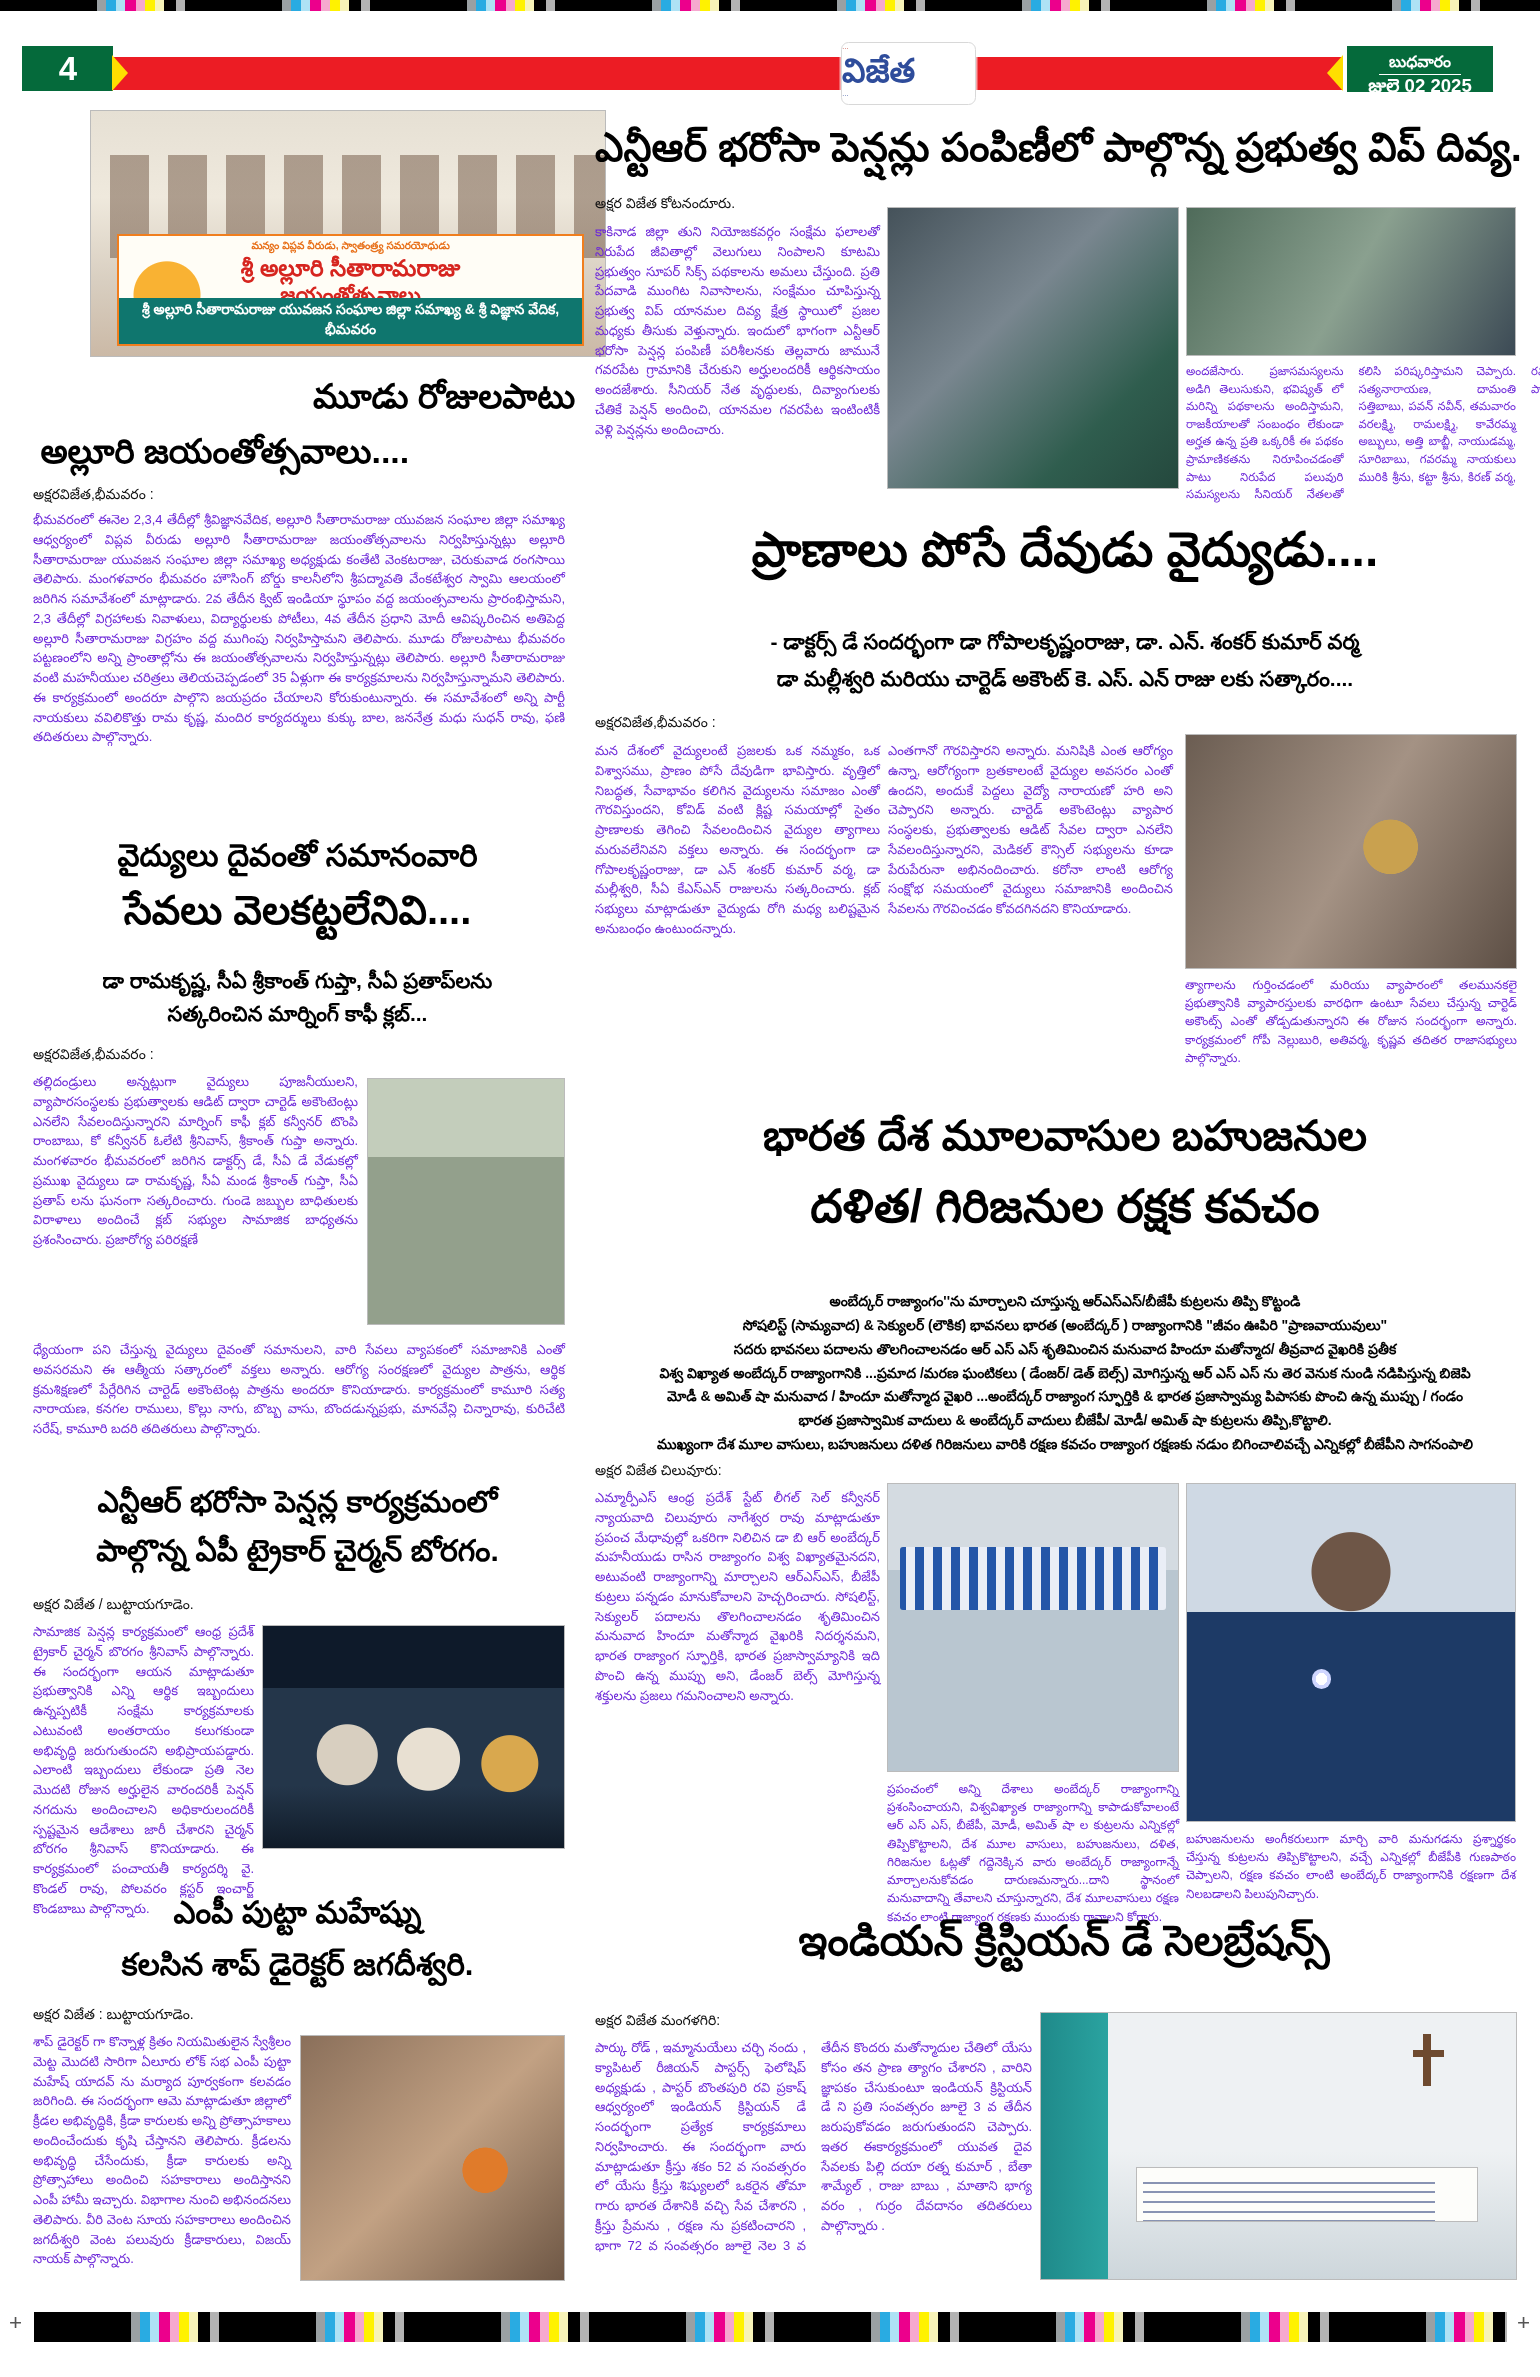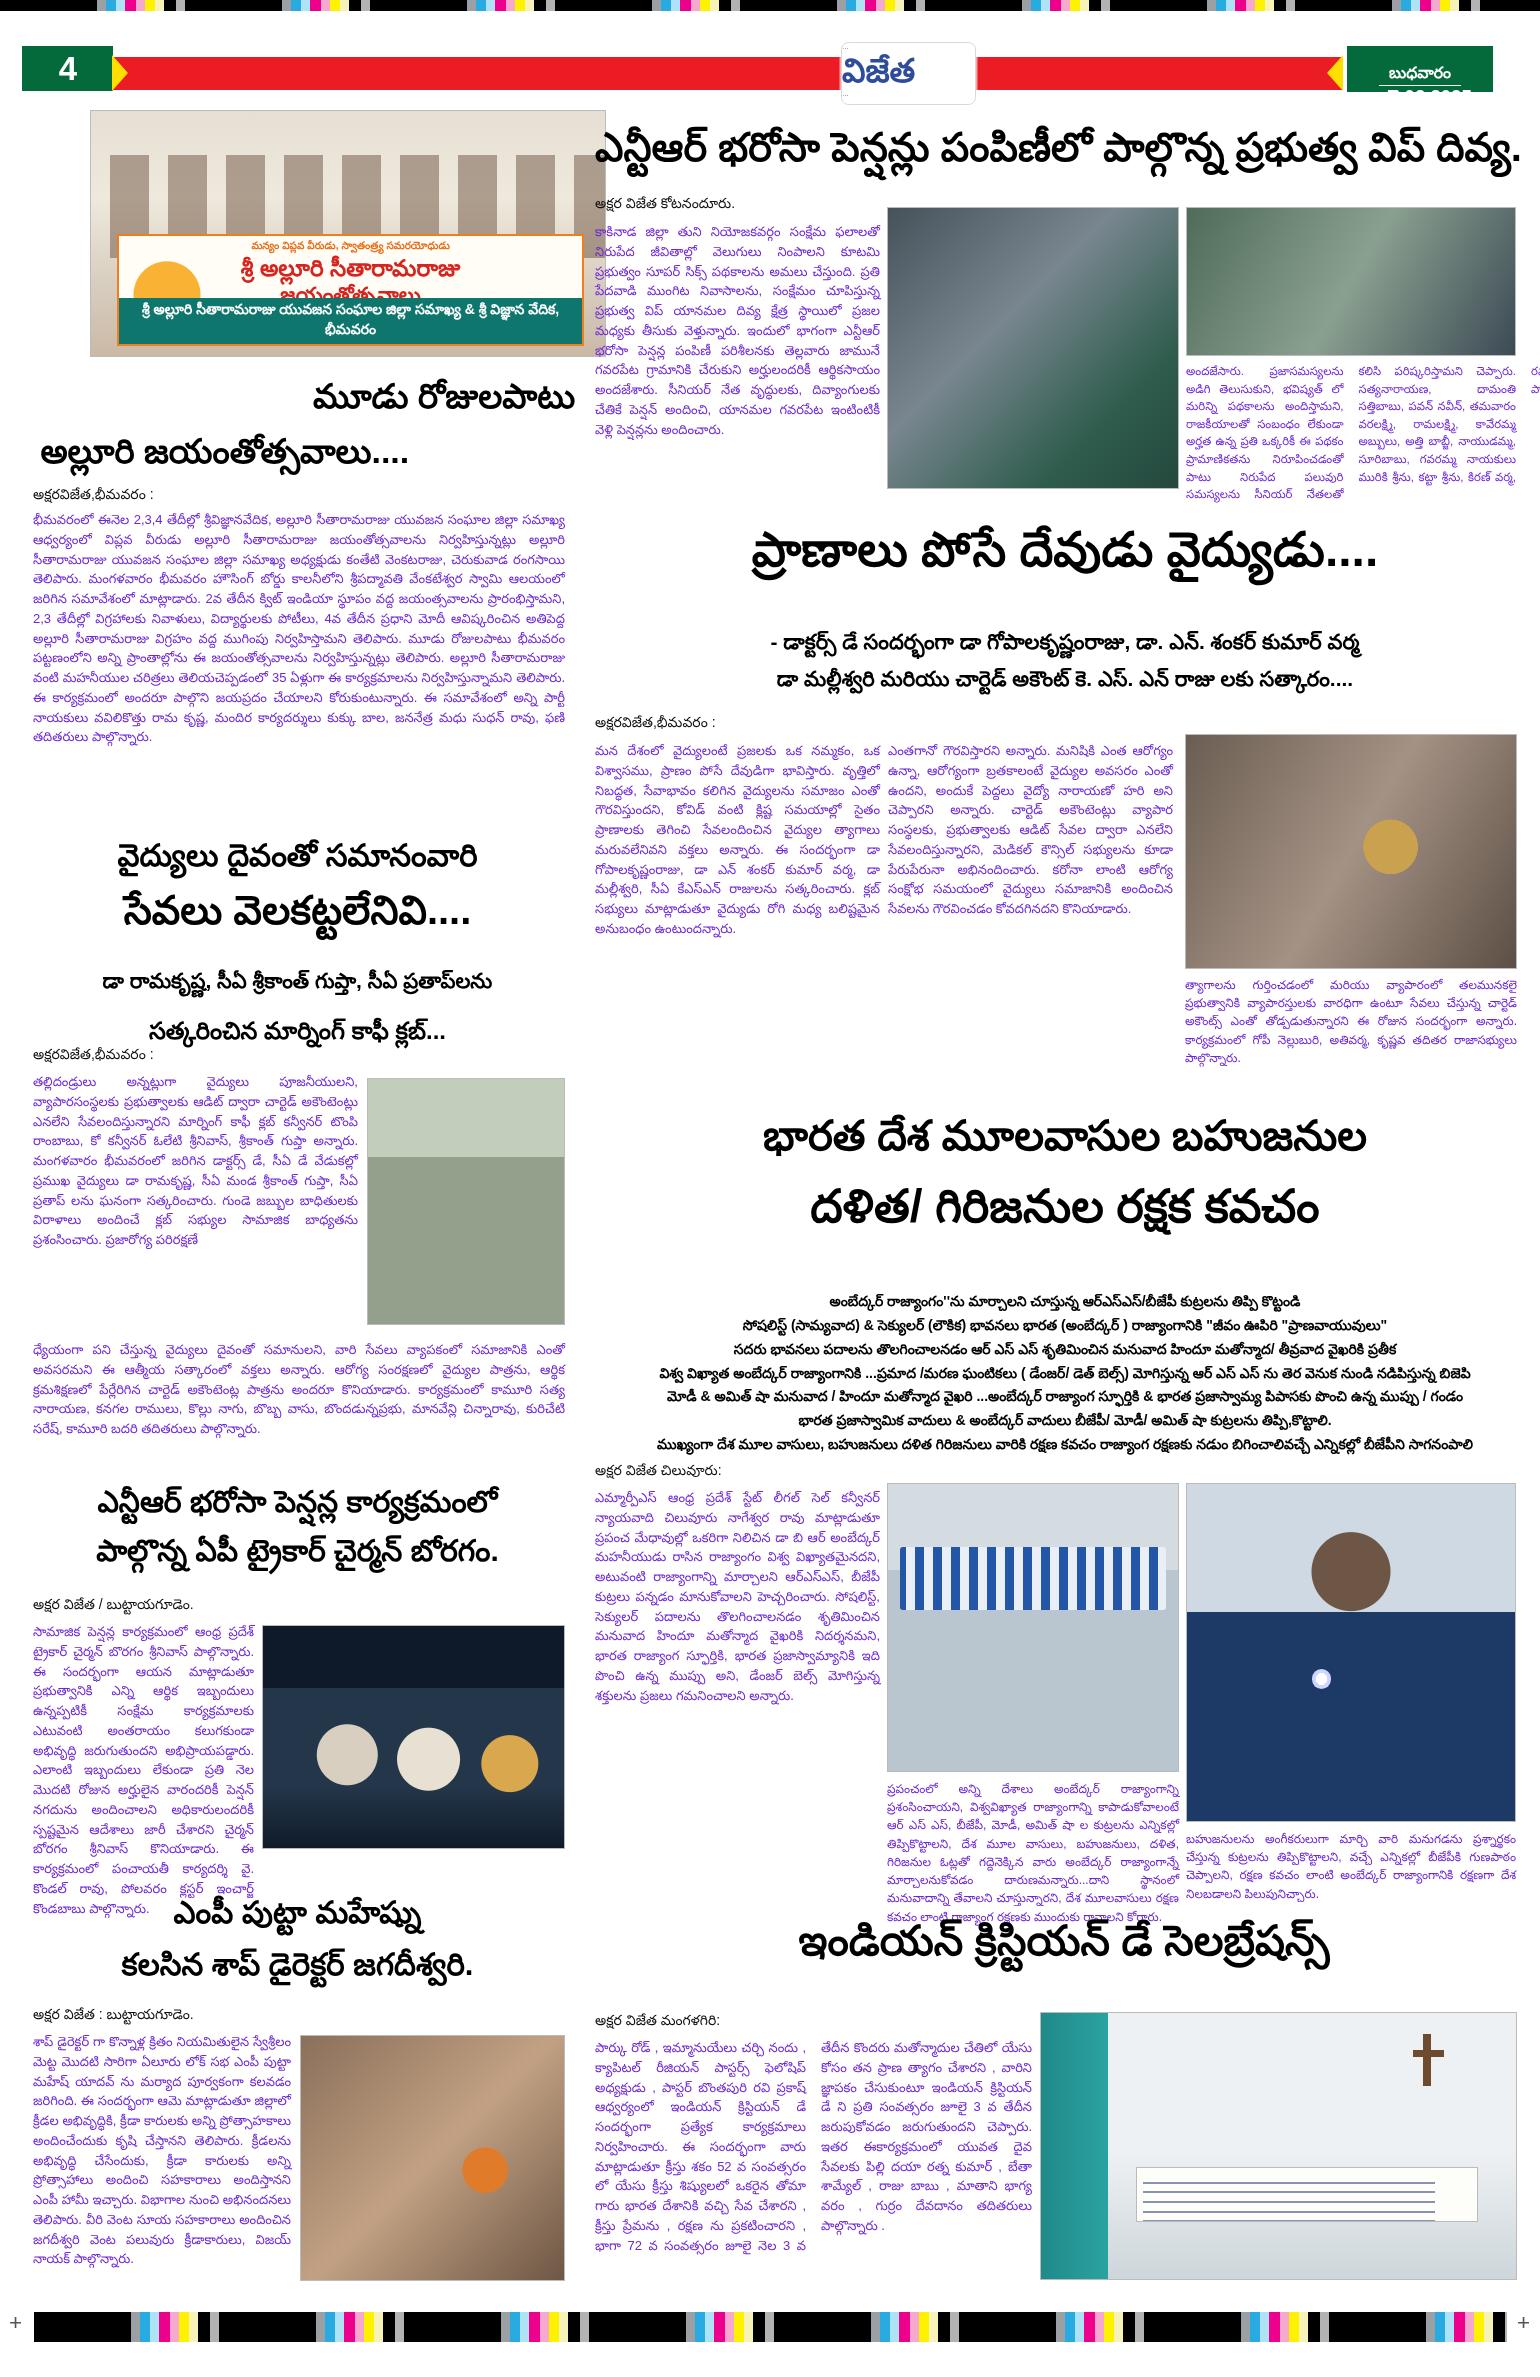--- a/index.html
+++ b/index.html
@@ -87,21 +87,21 @@
   <div class="abs hdr-green" style="left:22.4px;top:46px;width:91px;height:45px;">
     <div class="pageno">4</div>
   </div>
   <div class="abs tri" style="left:112px;top:55px;border-width:18px 0 18px 16.4px;border-color:transparent transparent transparent #FFDE00;"></div>
   <div class="abs tri" style="left:1327px;top:55px;border-width:18px 16.4px 18px 0;border-color:transparent #FFDE00 transparent transparent;"></div>
   <div class="abs masthead-box" style="left:841px;top:42px;width:133px;height:61px;">
     <div class="masthead-top">…</div>
     <div class="masthead-word">విజేత</div>
     <div class="masthead-bot">…</div>
   </div>
-  <div class="abs hdr-green" style="left:1347px;top:46px;width:146px;height:46px;padding-top:15px;box-sizing:border-box;">
+  <div class="abs hdr-green" style="left:1347px;top:46px;width:146px;height:46px;padding-top:4px;box-sizing:border-box;">
     <span class="weekday">బుధవారం</span>
     <div class="dateline">జులై 02 2025</div>
   </div>
 
   <div class="photo ph-alluri" style="left:47px;top:110px;width:516px;height:247px;margin-left:43px;">
     <div class="people"></div>
     <div class="banner">
       <div class="banner-portrait"></div>
       <div class="banner-tagline">మన్యం విప్లవ వీరుడు, స్వాతంత్ర్య సమరయోధుడు</div>
       <div class="banner-title1">శ్రీ అల్లూరి సీతారామరాజు</div>
@@ -112,21 +112,21 @@
   </div>
 
   <div class="abs headline" style="left:30px;top:370px;width:535px;font-size:34px;line-height:52px;text-align:right;padding-left:10.4px;">మూడు రోజులపాటు</div>
   <div class="abs headline" style="left:30px;top:425px;width:535px;font-size:34px;line-height:52px;text-align:left;padding-left:10.4px;">అల్లూరి జయంతోత్సవాలు....</div>
   <div class="abs byline" style="left:33px;top:486px;">అక్షరవిజేత,భీమవరం  :</div>
   <div class="abs body-text" style="left:33px;top:510px;width:532px;height:317px;">భీమవరంలో ఈనెల 2,3,4 తేదీల్లో శ్రీవిజ్ఞానవేదిక, అల్లూరి సీతారామరాజు యువజన సంఘాల జిల్లా సమాఖ్య ఆధ్వర్యంలో విప్లవ వీరుడు అల్లూరి సీతారామరాజు జయంతోత్సవాలను నిర్వహిస్తున్నట్లు అల్లూరి సీతారామరాజు యువజన సంఘాల జిల్లా సమాఖ్య అధ్యక్షుడు కంతేటి వెంకటరాజు, చెరుకువాడ రంగసాయి తెలిపారు. మంగళవారం భీమవరం హౌసింగ్ బోర్డు కాలనీలోని శ్రీపద్మావతి వేంకటేశ్వర స్వామి ఆలయంలో జరిగిన సమావేశంలో మాట్లాడారు. 2వ తేదీన క్విట్ ఇండియా స్థూపం వద్ద జయంత్సవాలను ప్రారంభిస్తామని, 2,3 తేదీల్లో విగ్రహాలకు నివాళులు, విద్యార్థులకు పోటీలు, 4వ తేదీన ప్రధాని మోదీ ఆవిష్కరించిన అతిపెద్ద అల్లూరి సీతారామరాజు విగ్రహం వద్ద ముగింపు నిర్వహిస్తామని తెలిపారు. మూడు రోజులపాటు భీమవరం పట్టణంలోని అన్ని ప్రాంతాల్లోను ఈ జయంతోత్సవాలను నిర్వహిస్తున్నట్లు తెలిపారు. అల్లూరి సీతారామరాజు వంటి మహనీయుల చరిత్రలు తెలియచెప్పడంలో 35 ఏళ్లుగా ఈ కార్యక్రమాలను నిర్వహిస్తున్నామని తెలిపారు. ఈ కార్యక్రమంలో అందరూ పాల్గొని జయప్రదం చేయాలని కోరుకుంటున్నారు. ఈ సమావేశంలో అన్ని పార్టీ నాయకులు వవిలికొత్తు రామ కృష్ణ, మందిర కార్యదర్శులు కుక్కు బాల, జననేత్ర మధు సుధన్ రావు, ఫణి తదితరులు పాల్గొన్నారు.</div>
 
   <div class="abs headline" style="left:30px;top:838px;width:535px;font-size:31px;">వైద్యులు దైవంతో సమానంవారి</div>
   <div class="abs headline" style="left:30px;top:888px;width:535px;font-size:40px;">సేవలు వెలకట్టలేనివి....</div>
   <div class="abs subhead" style="left:30px;top:969px;width:535px;font-size:21px;">డా రామకృష్ణ, సీఏ శ్రీకాంత్ గుప్తా, సీఏ ప్రతాప్‌లను</div>
-  <div class="abs subhead" style="left:30px;top:1002px;width:535px;font-size:24px;margin-top:15px;">సత్కరించిన మార్నింగ్ కాఫీ క్లబ్...</div>
+  <div class="abs subhead" style="left:30px;top:1002px;width:535px;font-size:21px;">సత్కరించిన మార్నింగ్ కాఫీ క్లబ్...</div>
   <div class="abs byline" style="left:33px;top:1046px;">అక్షరవిజేత,భీమవరం :</div>
   <div class="abs body-text" style="left:33px;top:1072px;width:325px;height:257px;">తల్లిదండ్రులు అన్నట్లుగా వైద్యులు పూజనీయులని, వ్యాపారసంస్థలకు ప్రభుత్వాలకు ఆడిట్ ద్వారా చార్టెడ్ అకౌంటెంట్లు ఎనలేని సేవలందిస్తున్నారని మార్నింగ్ కాఫీ క్లబ్ కన్వీనర్ టొంపి రాంబాబు, కో కన్వీనర్ ఓలేటి శ్రీనివాస్, శ్రీకాంత్ గుప్తా అన్నారు. మంగళవారం భీమవరంలో జరిగిన డాక్టర్స్ డే, సీఏ డే వేడుకల్లో ప్రముఖ వైద్యులు డా రామకృష్ణ, సీఏ మండ శ్రీకాంత్ గుప్తా, సీఏ ప్రతాప్ లను ఘనంగా సత్కరించారు. గుండె జబ్బుల బాధితులకు విరాళాలు అందించే క్లబ్ సభ్యుల సామాజిక బాధ్యతను ప్రశంసించారు. ప్రజారోగ్య పరిరక్షణే</div>
   <div class="photo ph-club" style="left:367px;top:1078px;width:198px;height:247px;"></div>
   <div class="abs body-text" style="left:33px;top:1340px;width:532px;height:138px;">ధ్యేయంగా పని చేస్తున్న వైద్యులు దైవంతో సమానులని, వారి సేవలు వ్యాపకంలో సమాజానికి ఎంతో అవసరమని ఈ ఆత్మీయ సత్కారంలో వక్తలు అన్నారు. ఆరోగ్య సంరక్షణలో వైద్యుల పాత్రను, ఆర్థిక క్రమశిక్షణలో పేర్లేరిగిన చార్టెడ్ అకౌంటెంట్ల పాత్రను అందరూ కొనియాడారు. కార్యక్రమంలో కామూరి సత్య నారాయణ, కనగల రాములు, కొల్లు నాగు, బొబ్బ వాసు, బొందడున్నప్రభు, మానవేన్లి చిన్నారావు, కురిచేటి సరేష్, కామూరి బదరి తదితరులు పాల్గొన్నారు.</div>
 
   <div class="abs headline" style="left:30px;top:1485px;width:535px;font-size:30px;">ఎన్టీఆర్ భరోసా పెన్షన్ల కార్యక్రమంలో</div>
   <div class="abs headline" style="left:30px;top:1534px;width:535px;font-size:30px;">పాల్గొన్న ఏపీ ట్రైకార్ చైర్మన్ బోరగం.</div>
   <div class="abs byline" style="left:33px;top:1596px;">అక్షర విజేత / బుట్టాయగూడెం.</div>
   <div class="abs body-text" style="left:33px;top:1622px;width:221px;height:246px;">సామాజిక పెన్షన్ల కార్యక్రమంలో ఆంధ్ర ప్రదేశ్ ట్రైకార్ చైర్మన్ బొరగం శ్రీనివాస్ పాల్గొన్నారు. ఈ సందర్భంగా ఆయన మాట్లాడుతూ ప్రభుత్వానికి ఎన్ని ఆర్థిక ఇబ్బందులు ఉన్నప్పటికీ సంక్షేమ కార్యక్రమాలకు ఎటువంటి అంతరాయం కలుగకుండా అభివృద్ధి జరుగుతుందని అభిప్రాయపడ్డారు. ఎలాంటి ఇబ్బందులు లేకుండా ప్రతి నెల మొదటి రోజున అర్హులైన వారందరికీ పెన్షన్ నగదును అందించాలని అధికారులందరికీ స్పష్టమైన ఆదేశాలు జారీ చేశారని చైర్మన్ బోరగం శ్రీనివాస్ కొనియాడారు. ఈ కార్యక్రమంలో పంచాయతీ కార్యదర్శి వై. కొండల్ రావు, పోలవరం క్లస్టర్ ఇంచార్జ్ కొండబాబు పాల్గొన్నారు.</div>
   <div class="photo ph-night" style="left:262px;top:1625px;width:303px;height:224px;"></div>

